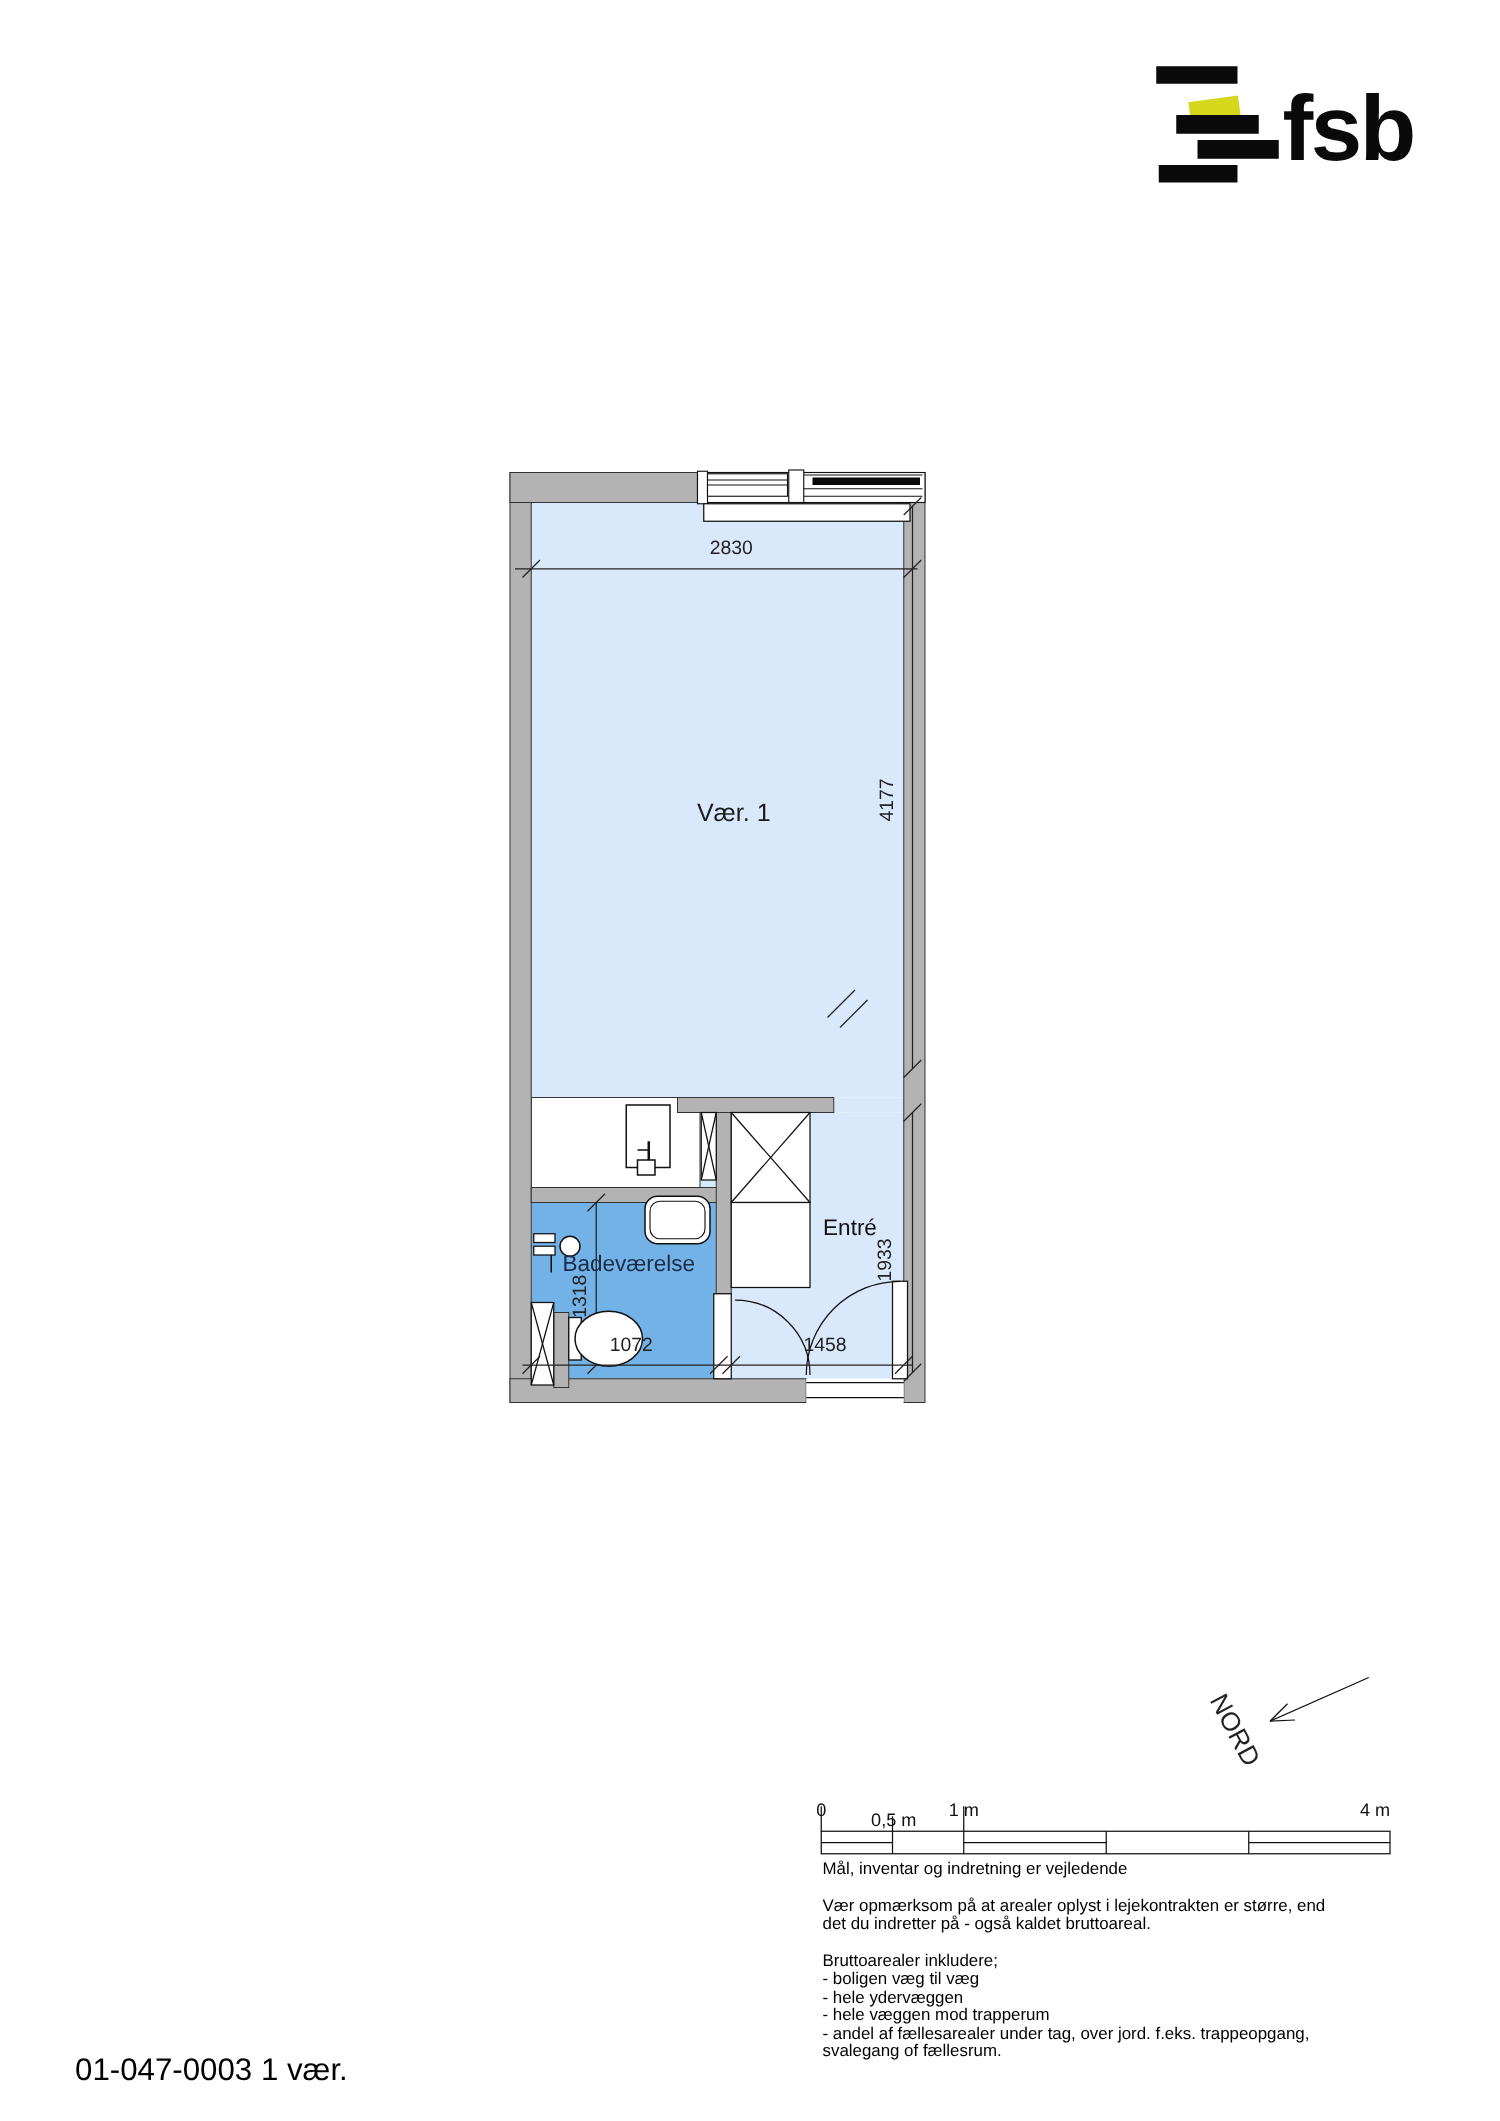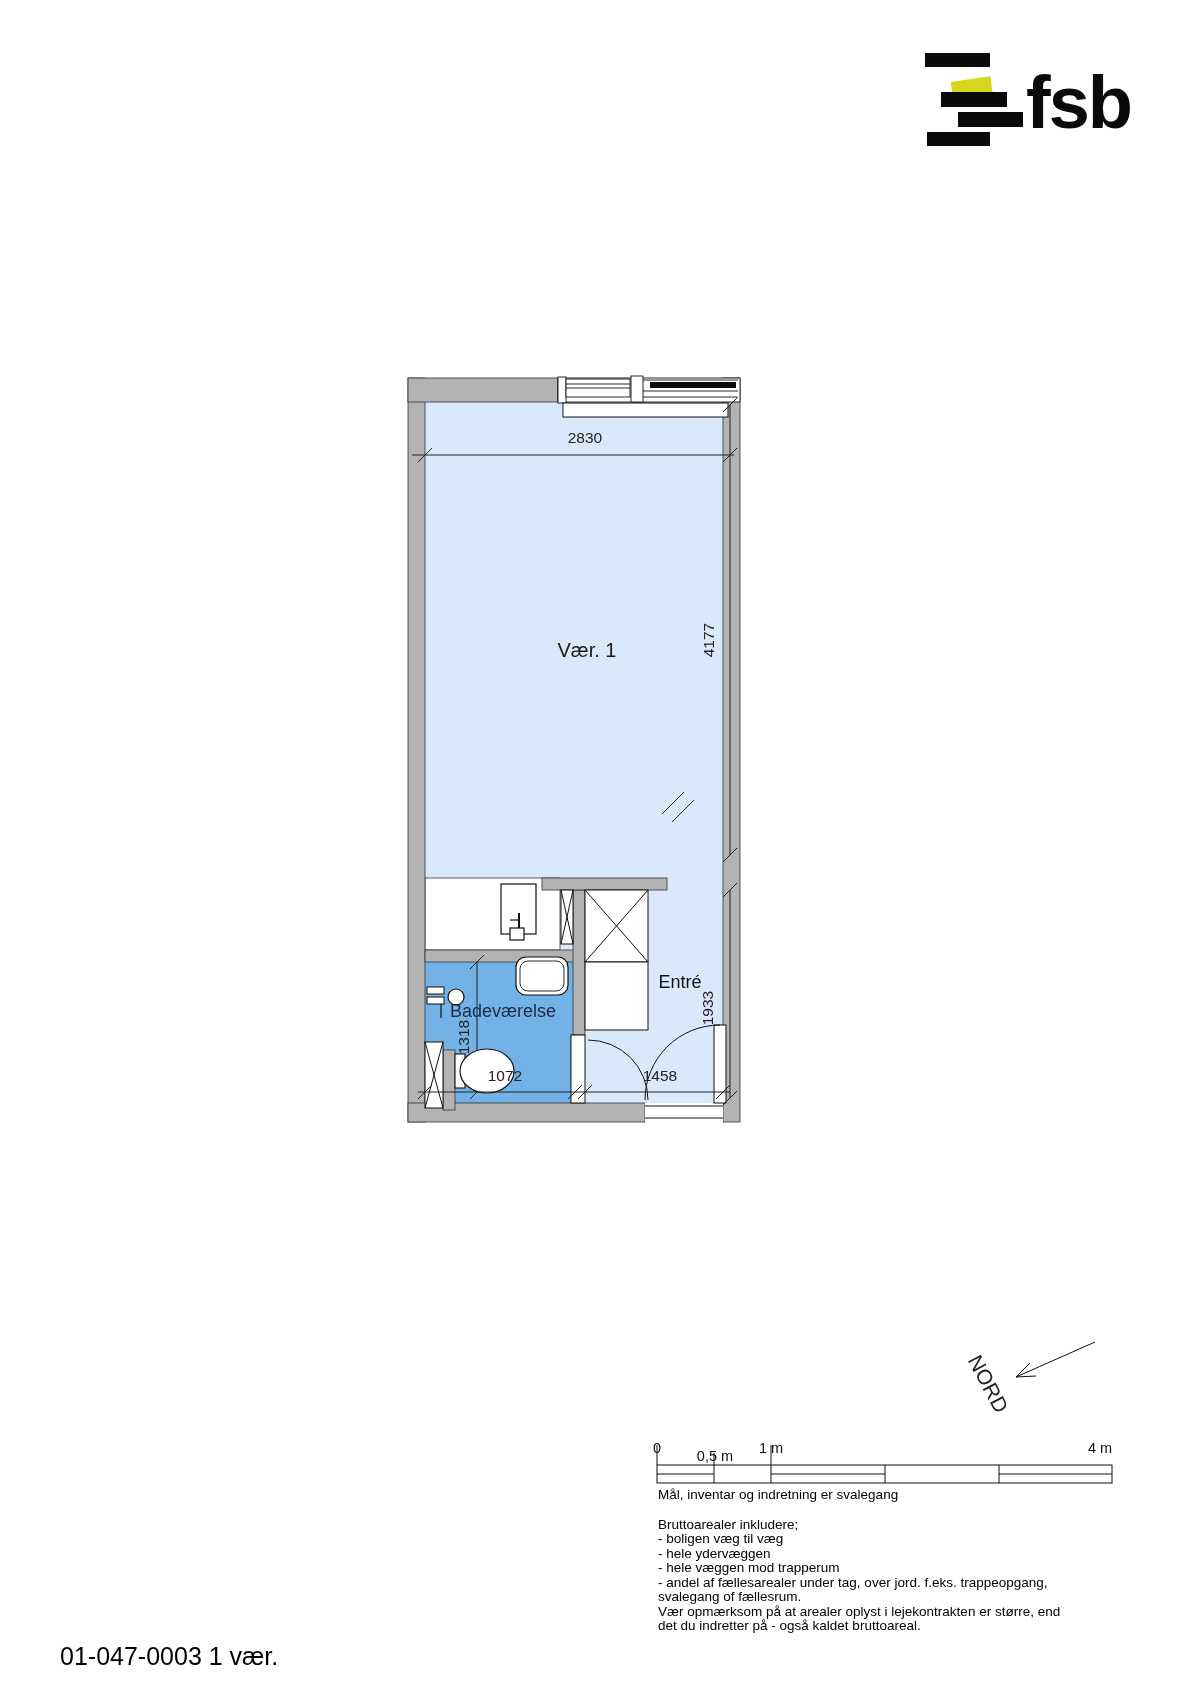--- a/index.html
+++ b/index.html
@@ -169,30 +169,30 @@
       <line x1="714" y1="1453" x2="714" y2="1465" stroke="#111" stroke-width="1"></line>
       <line x1="771" y1="1445" x2="771" y2="1465" stroke="#111" stroke-width="1"></line>
       <text x="657" y="1453" text-anchor="middle" font-size="14.5" fill="#111">0</text>
       <text x="715" y="1461" text-anchor="middle" font-size="14.5" fill="#111">0,5 m</text>
       <text x="771" y="1453" text-anchor="middle" font-size="14.5" fill="#111">1 m</text>
       <text x="1100" y="1453" text-anchor="middle" font-size="14.5" fill="#111">4 m</text>
     </g>
   </svg>
 
   <div class="footer">
-    <p>Mål, inventar og indretning er svalegang</p>
+    <p>Mål, inventar og indretning er vejledende</p>
+    <p class="tight">
+      <span style="display:block;">Vær opmærksom på at arealer oplyst i lejekontrakten er større, end</span>
+      <span style="display:block;">det du indretter på - også kaldet bruttoareal.</span>
+    </p>
     <p class="tight" style="margin-bottom:0;">
       <span style="display:block;">Bruttoarealer inkludere;</span>
       <span style="display:block;">- boligen væg til væg</span>
       <span style="display:block;">- hele ydervæggen</span>
       <span style="display:block;">- hele væggen mod trapperum</span>
       <span style="display:block;">- andel af fællesarealer under tag, over jord. f.eks. trappeopgang,</span>
       <span style="display:block;">svalegang of fællesrum.</span>
     </p>
-    <p class="tight">
-      <span style="display:block;">Vær opmærksom på at arealer oplyst i lejekontrakten er større, end</span>
-      <span style="display:block;">det du indretter på - også kaldet bruttoareal.</span>
-    </p>
   </div>
 
   <div class="plan-id">01-047-0003 1 vær.</div>
 
 </div>
 
 </body></html>

